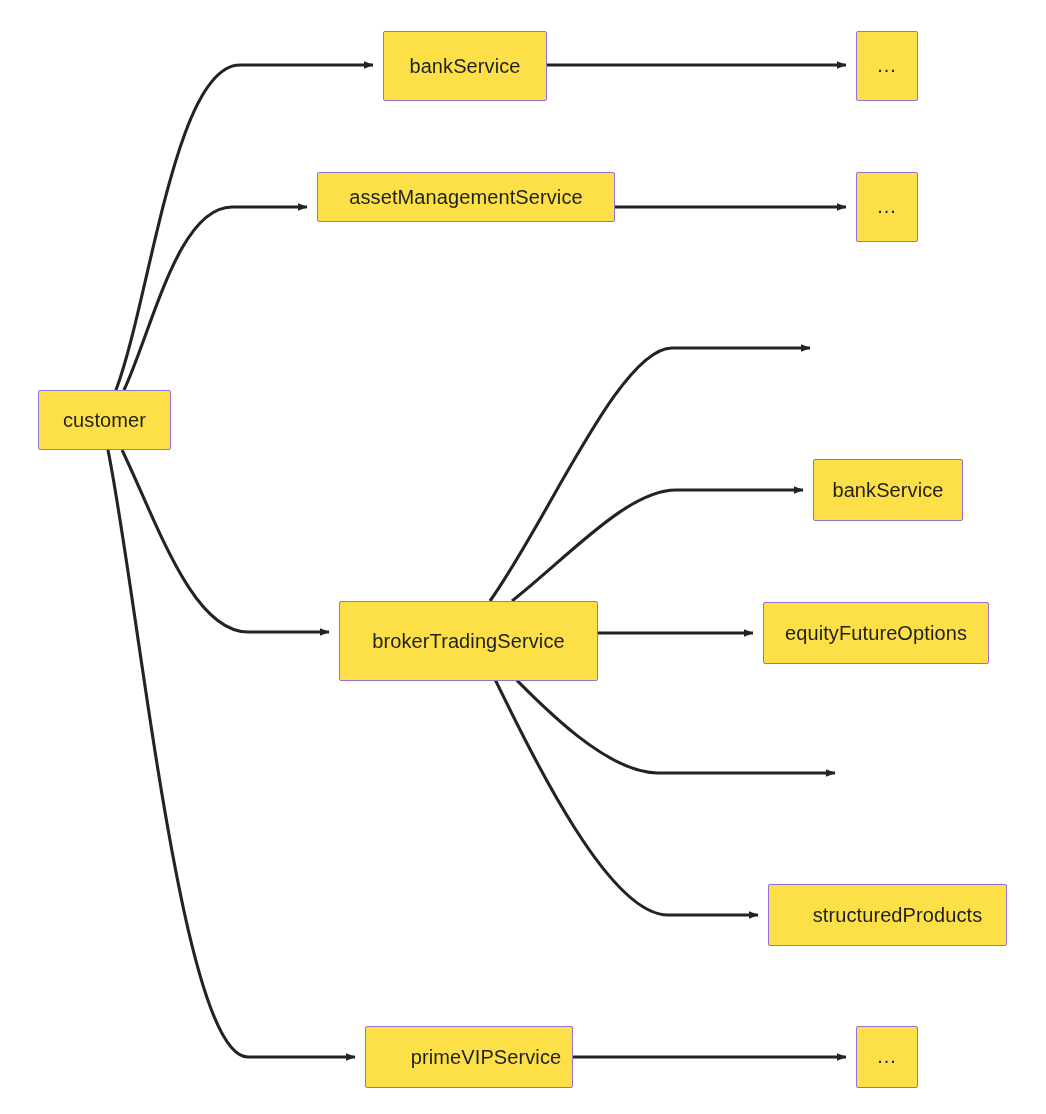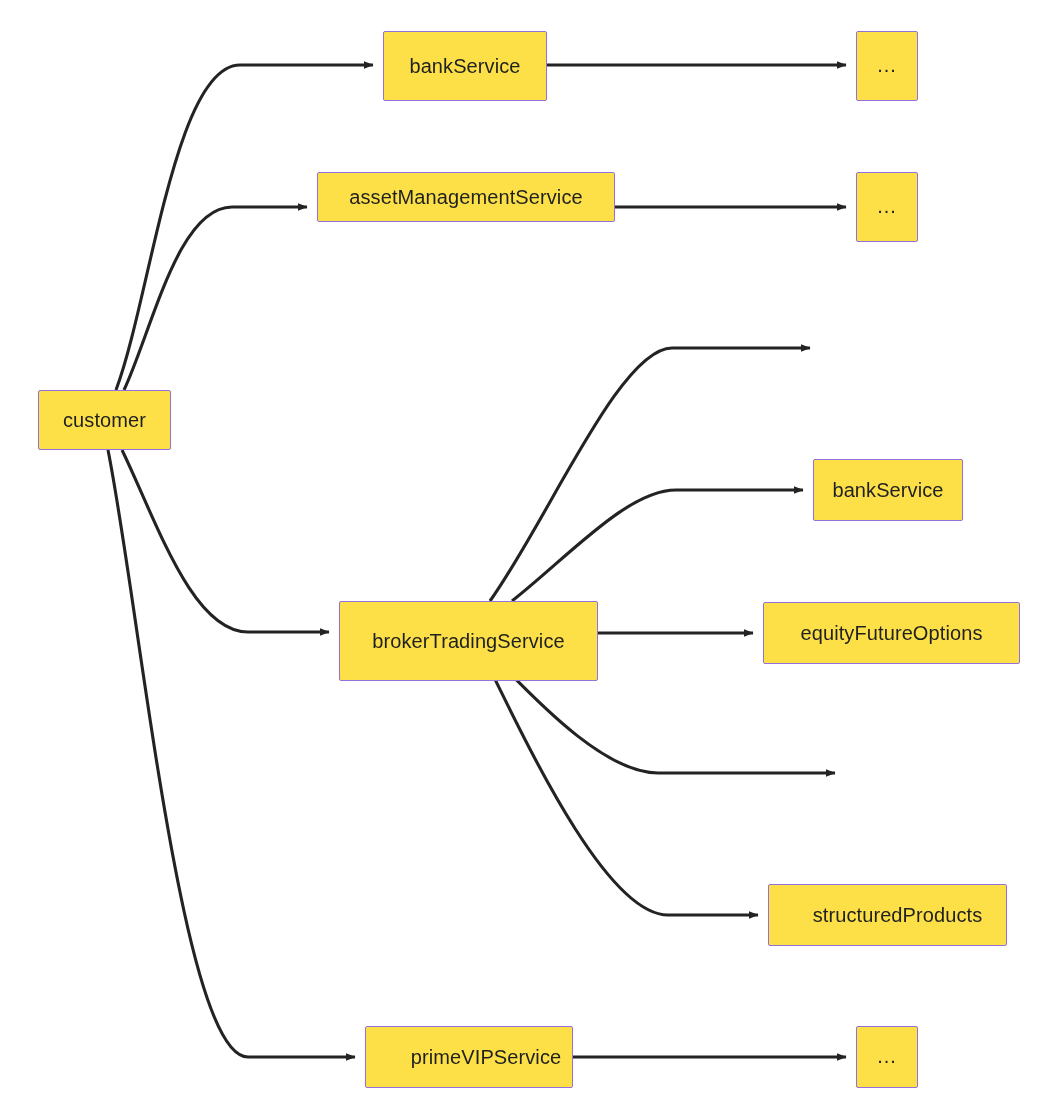--- a/index.html
+++ b/index.html
@@ -100,21 +100,21 @@
 
   <div class="node" style="left:339px; top:601px; width:259px; height:80px;">
     <span class="node-label">brokerTradingService</span>
   </div>
 
 
   <div class="node" style="left:813px; top:459px; width:150px; height:62px;">
     <span class="node-label">bankService</span>
   </div>
 
-  <div class="node" style="left:763px; top:602px; width:257px; height:62px;">
+  <div class="node" style="left:763px; top:602px; width:226px; height:62px;">
     <span class="node-label">equityFutureOptions</span>
   </div>
 
 
   <div class="node" style="left:768px; top:884px; width:239px; height:62px;padding-left:20px;">
     <span class="node-label">structuredProducts</span>
   </div>
 
   <div class="node" style="left:365px; top:1026px; width:208px; height:62px;padding-left:34px;">
     <span class="node-label">primeVIPService</span>

